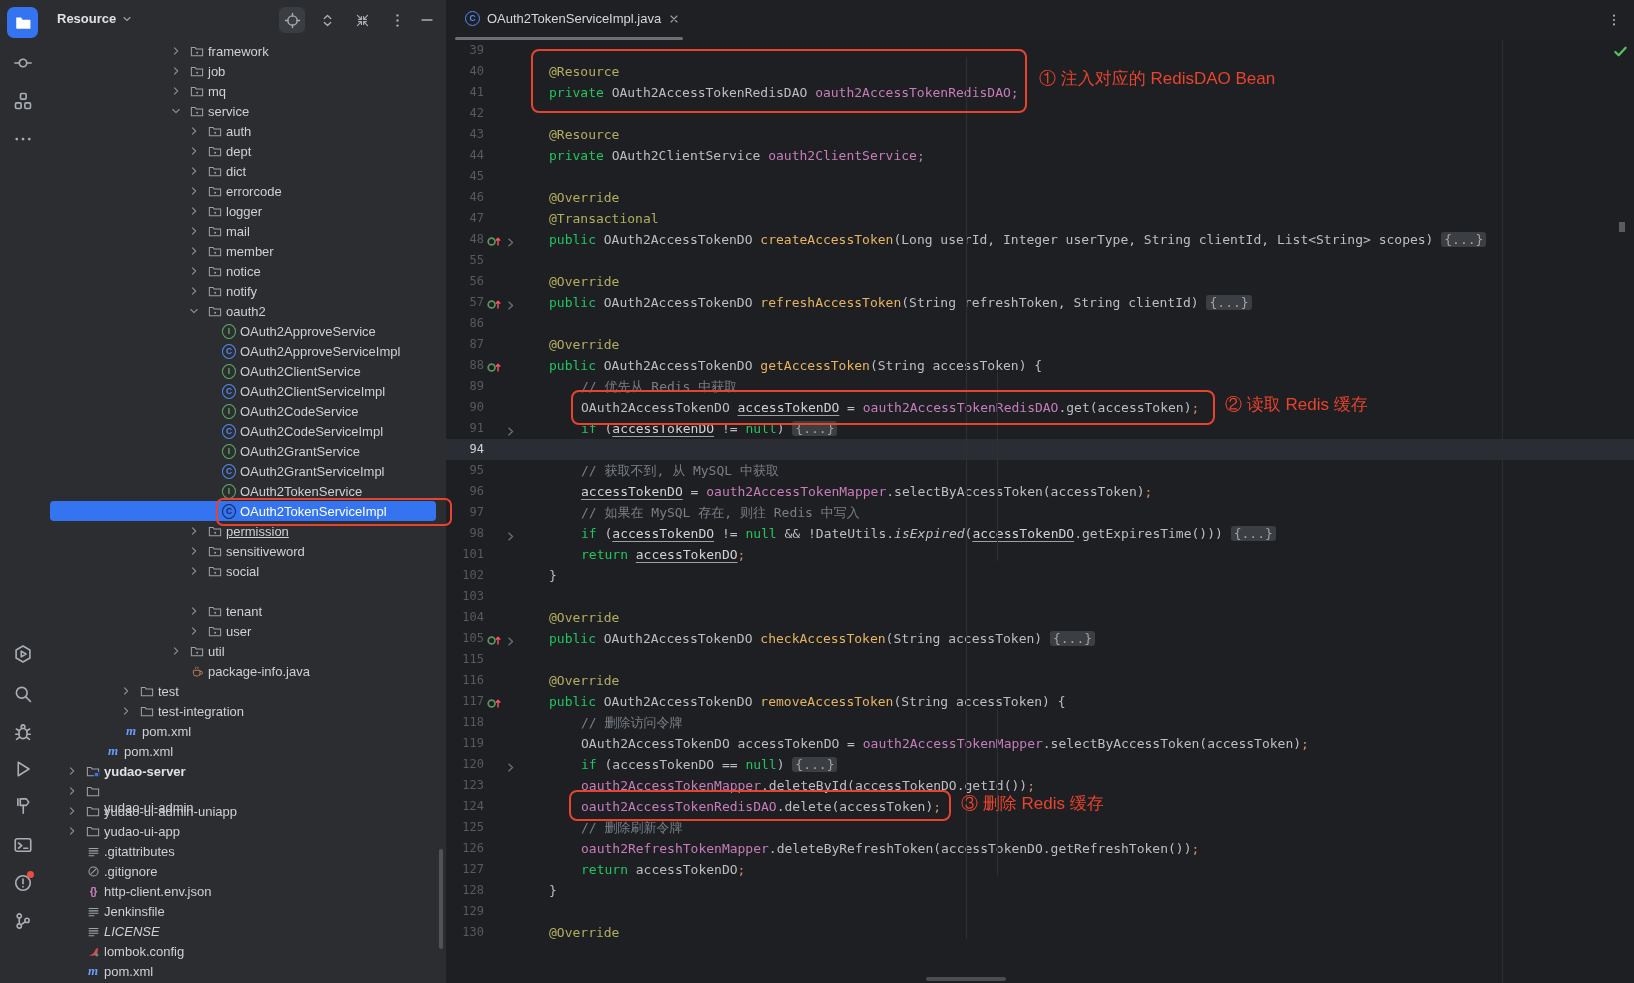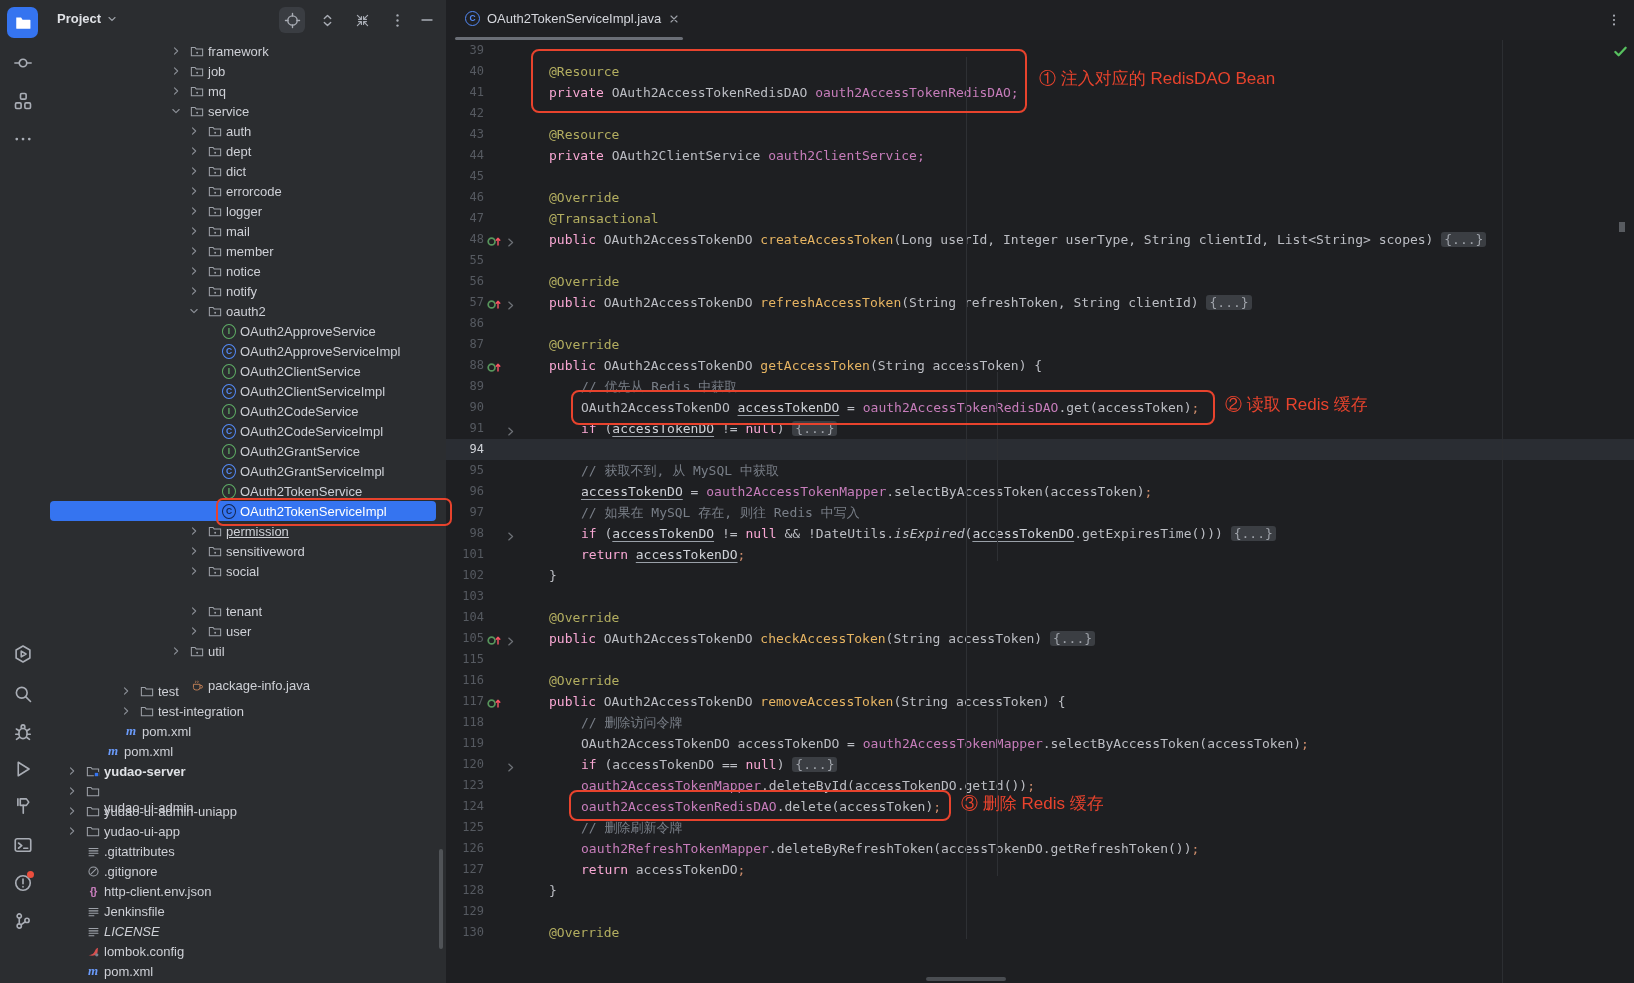--- a/index.html
+++ b/index.html
@@ -41,21 +41,21 @@
   #tabline{position:absolute;left:9px;top:37px;width:228px;height:3px;background:#6a6e76;border-radius:2px;}
   #tabkebab{position:absolute;right:10px;top:10px;width:20px;height:20px;display:flex;align-items:center;justify-content:center;}
   #code{position:absolute;left:0;top:40px;width:100%;height:943px;font-family:"DejaVu Sans Mono",monospace;font-size:13px;}
   .cline{position:absolute;left:0;width:100%;height:21px;line-height:21px;white-space:pre;}
   .cline.caret{background:#2a2d33;}
   .lnum{position:absolute;left:0;width:38px;text-align:right;color:#565a61;font-size:12px;}
   .cline.caret .lnum{color:#d1d4da;}
   .gico{position:absolute;left:41px;top:4px;}
   .farr{position:absolute;left:59px;top:4px;}
   .ccontent{position:absolute;top:0;}
-  .kw{color:#f9a8d4;} .ann{color:#b3ae60;} .mth{color:#e6b462;} .fld{color:#c77dbb;}
+  .kw{color:#22c55e;} .ann{color:#b3ae60;} .mth{color:#e6b462;} .fld{color:#c77dbb;}
   .tx{color:#bcbec4;} .cm{color:#787e87;} .sem{color:#cf8e6d;}
   .vu{color:#cfd2d8;text-decoration:underline;text-underline-offset:3px;text-decoration-thickness:1px;text-decoration-color:#9aa0a8;}
   .ita{color:#bcbec4;font-style:italic;}
   .fold{background:#3b3e43;color:#9fa3aa;border-radius:3px;padding:0 3px;}
   .iguide{position:absolute;width:1px;background:#2e3034;}
   #marginline{position:absolute;top:40px;bottom:0;width:1px;background:#2c2e32;}
   
   .redbox{position:absolute;border:2.5px solid #e8432d;border-radius:8px;z-index:40;}
   .redlabel{position:absolute;color:#e8432d;font-size:17px;white-space:nowrap;z-index:40;font-family:"Liberation Sans",sans-serif;}
   #check{position:absolute;right:6px;top:44px;}
@@ -144,21 +144,21 @@
             <circle cx="11.2" cy="7.5" r="1.7"></circle>
             <circle cx="5" cy="12" r="1.7"></circle>
             <path d="M5 5.7v4.6M6.6 10.9l3.2-2.3"></path>
           </svg>
         </div>
       </div>
   </div>
 
   <div id="panel">
     <div id="phead">
-      <div id="ptitle"><span>Project</span><svg width="12" height="12" viewBox="0 0 16 16" fill="none" stroke="#9da1a8" stroke-width="1.5" stroke-linecap="round">
+      <div id="ptitle"><span>Resource</span><svg width="12" height="12" viewBox="0 0 16 16" fill="none" stroke="#9da1a8" stroke-width="1.5" stroke-linecap="round">
             <path d="M4 6l4 4 4-4"></path>
           </svg></div>
       <div id="ptools">
           <div class="ptool boxed">
             <svg width="17" height="17" viewBox="0 0 16 16" fill="none" stroke="#a9adb5" stroke-width="1.3" stroke-linecap="round" stroke-linejoin="round">
               <circle cx="8" cy="8" r="4.4"></circle>
               <path d="M8 1.4v2.4M8 12.2v2.4M1.4 8h2.4M12.2 8h2.4"></path>
             </svg>
           </div>
           <div class="ptool">
@@ -481,21 +481,21 @@
               <path d="M6 3.8L10.2 8 6 12.2"></path>
             </svg></span>
           <span class="tico" style="left: 145px;">
             <svg width="14" height="13" viewBox="0 0 16 15" fill="none" stroke="#9da1a8" stroke-width="1.2">
               <path d="M1.5 2.8h4.2l1.3 1.7h7.5v8H1.5z"></path>
               <circle cx="8.2" cy="9" r="1.1" fill="#9da1a8" stroke="none"></circle>
             </svg>
           </span>
           <span class="tlabel" style="left: 163px;">util</span>
         </div>
-        <div class="trow" style="top: 675px;">
+        <div class="trow" style="top: 661px;">
           <span class="tico" style="left: 145px;">
             <svg width="13" height="13" viewBox="0 0 16 16" fill="none" stroke="#c07f56" stroke-width="1.2">
               <path d="M3 6.5h8v4a3 3 0 01-3 3H6a3 3 0 01-3-3z"></path>
               <path d="M11 7.8h1.4a1.7 1.7 0 010 3.4H11"></path>
               <path d="M5.6 2.2c.9.9 0 1.8-.2 2.6M8.3 2.2c.9.9 0 1.8-.2 2.6"></path>
             </svg>
           </span>
           <span class="tlabel" style="left: 163px;">package-info.java</span>
         </div>
         <div class="trow" style="top: 681px;">

